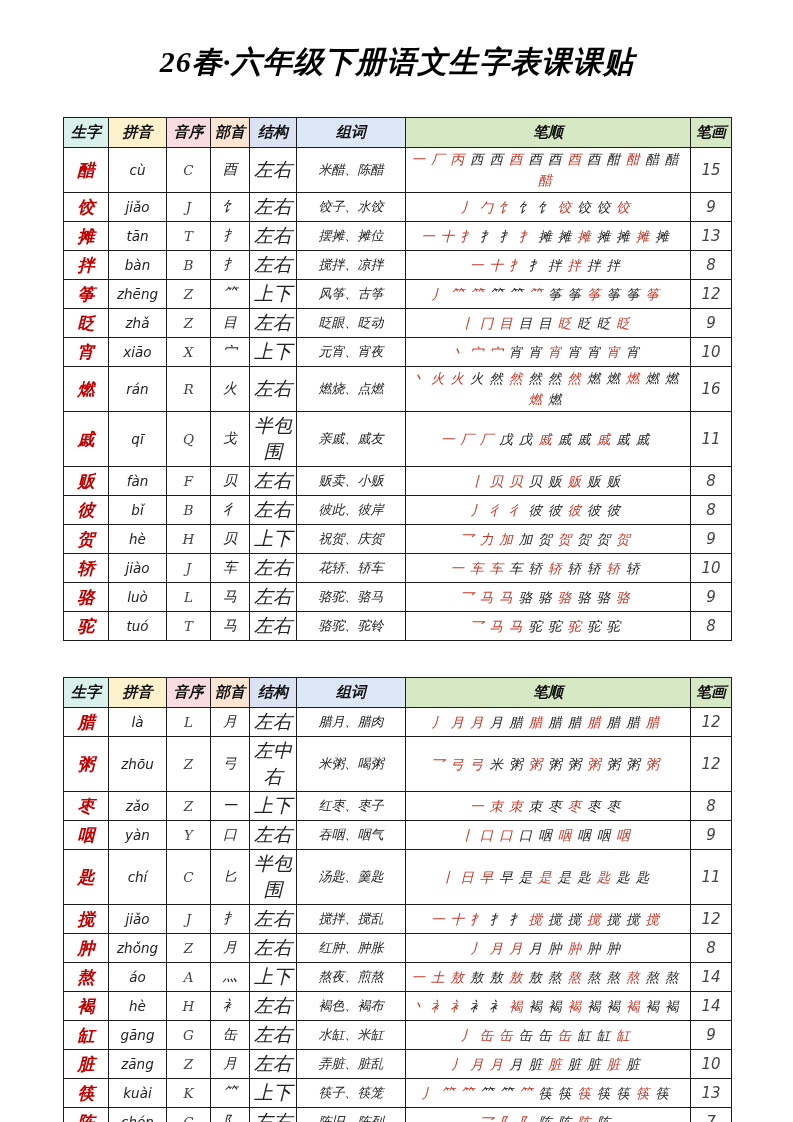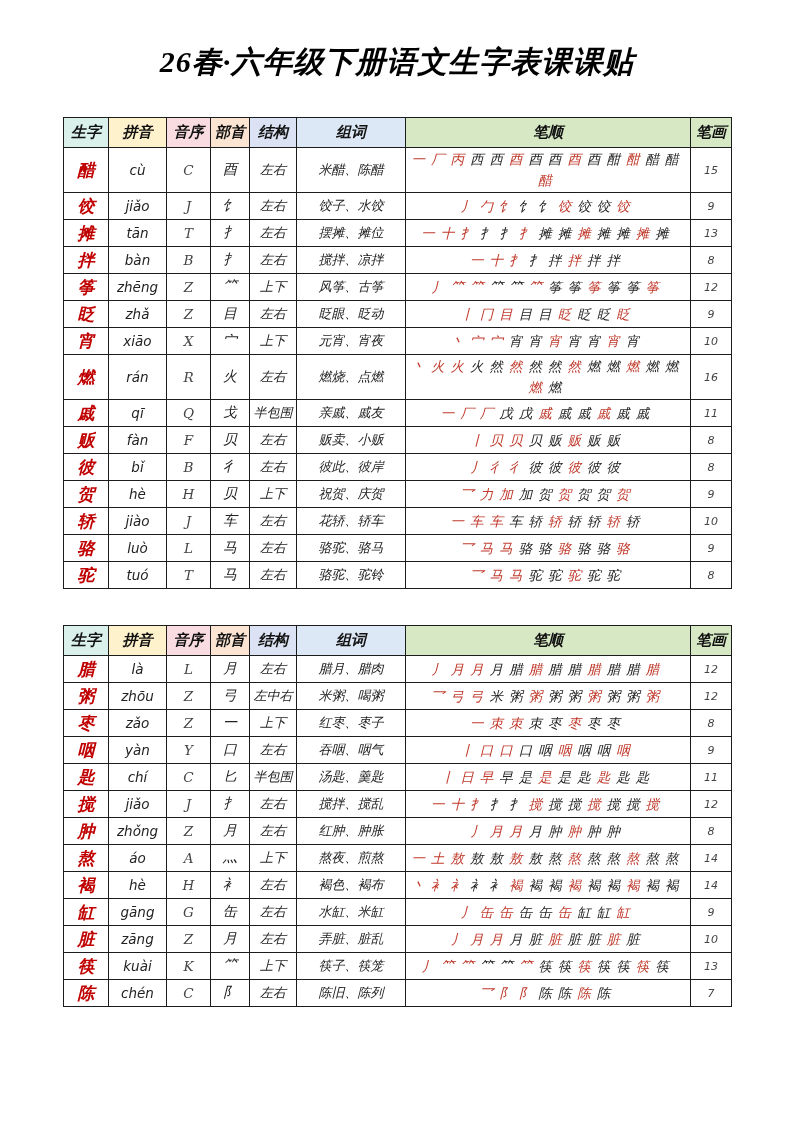--- a/index.html
+++ b/index.html
@@ -48,28 +48,28 @@
   table.char-table th {
     font-size: 15px;
     font-weight: bold;
     height: 27px;
     color: #111;
   }
   td.cell-char   { color: #c00000; font-size: 17px; font-weight: bold; height: 24px; }
   td.cell-pinyin { font-family: "DejaVu Sans", sans-serif; font-size: 13.5px; color: #222; margin-top: 37px; }
   td.cell-initial{ font-size: 13.5px; color: #444; font-family: "DejaVu Serif", serif; }
   td.cell-radical{ font-size: 14px; color: #222; }
-  td.cell-structure { font-size: 13px; color: #222; padding: 1px 0; }
+  td.cell-structure { font-size: 19px; color: #222; padding: 1px 0; }
   td.cell-words  { font-size: 13px; color: #222; }
   td.cell-strokes{
     text-align: left;
     padding: 2px 4px;
     line-height: 20px;
   }
-  td.cell-count  { font-size: 11px; color: #444; font-family: "DejaVu Sans", sans-serif; }
+  td.cell-count  { font-size: 15px; color: #444; font-family: "DejaVu Sans", sans-serif; }
   .stroke-step {
     display: inline-block;
     margin-right: 6px;
     font-size: 13.5px;
     color: #262626;
   }
   .stroke-step.red { color: #c0392b; }
   .footer {
     text-align: center;
     font-size: 15px;

